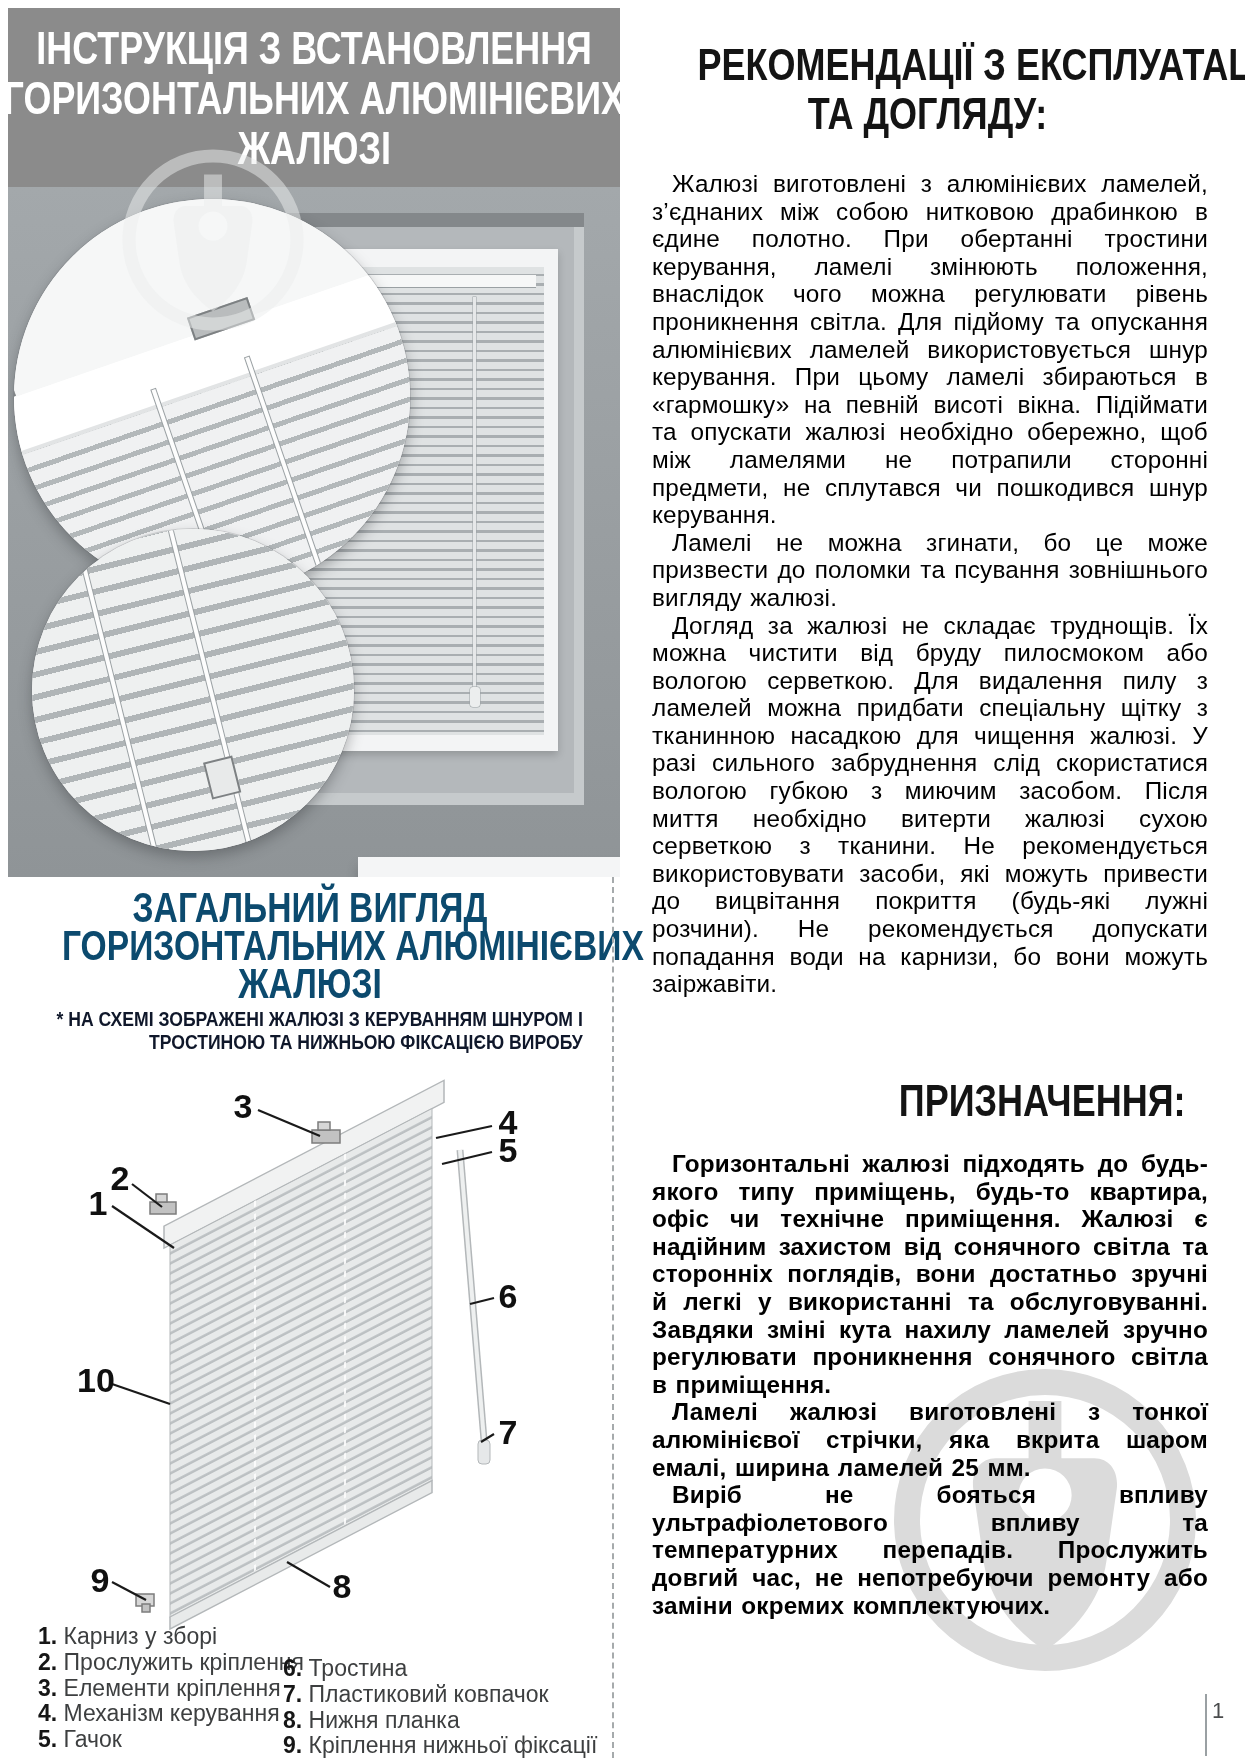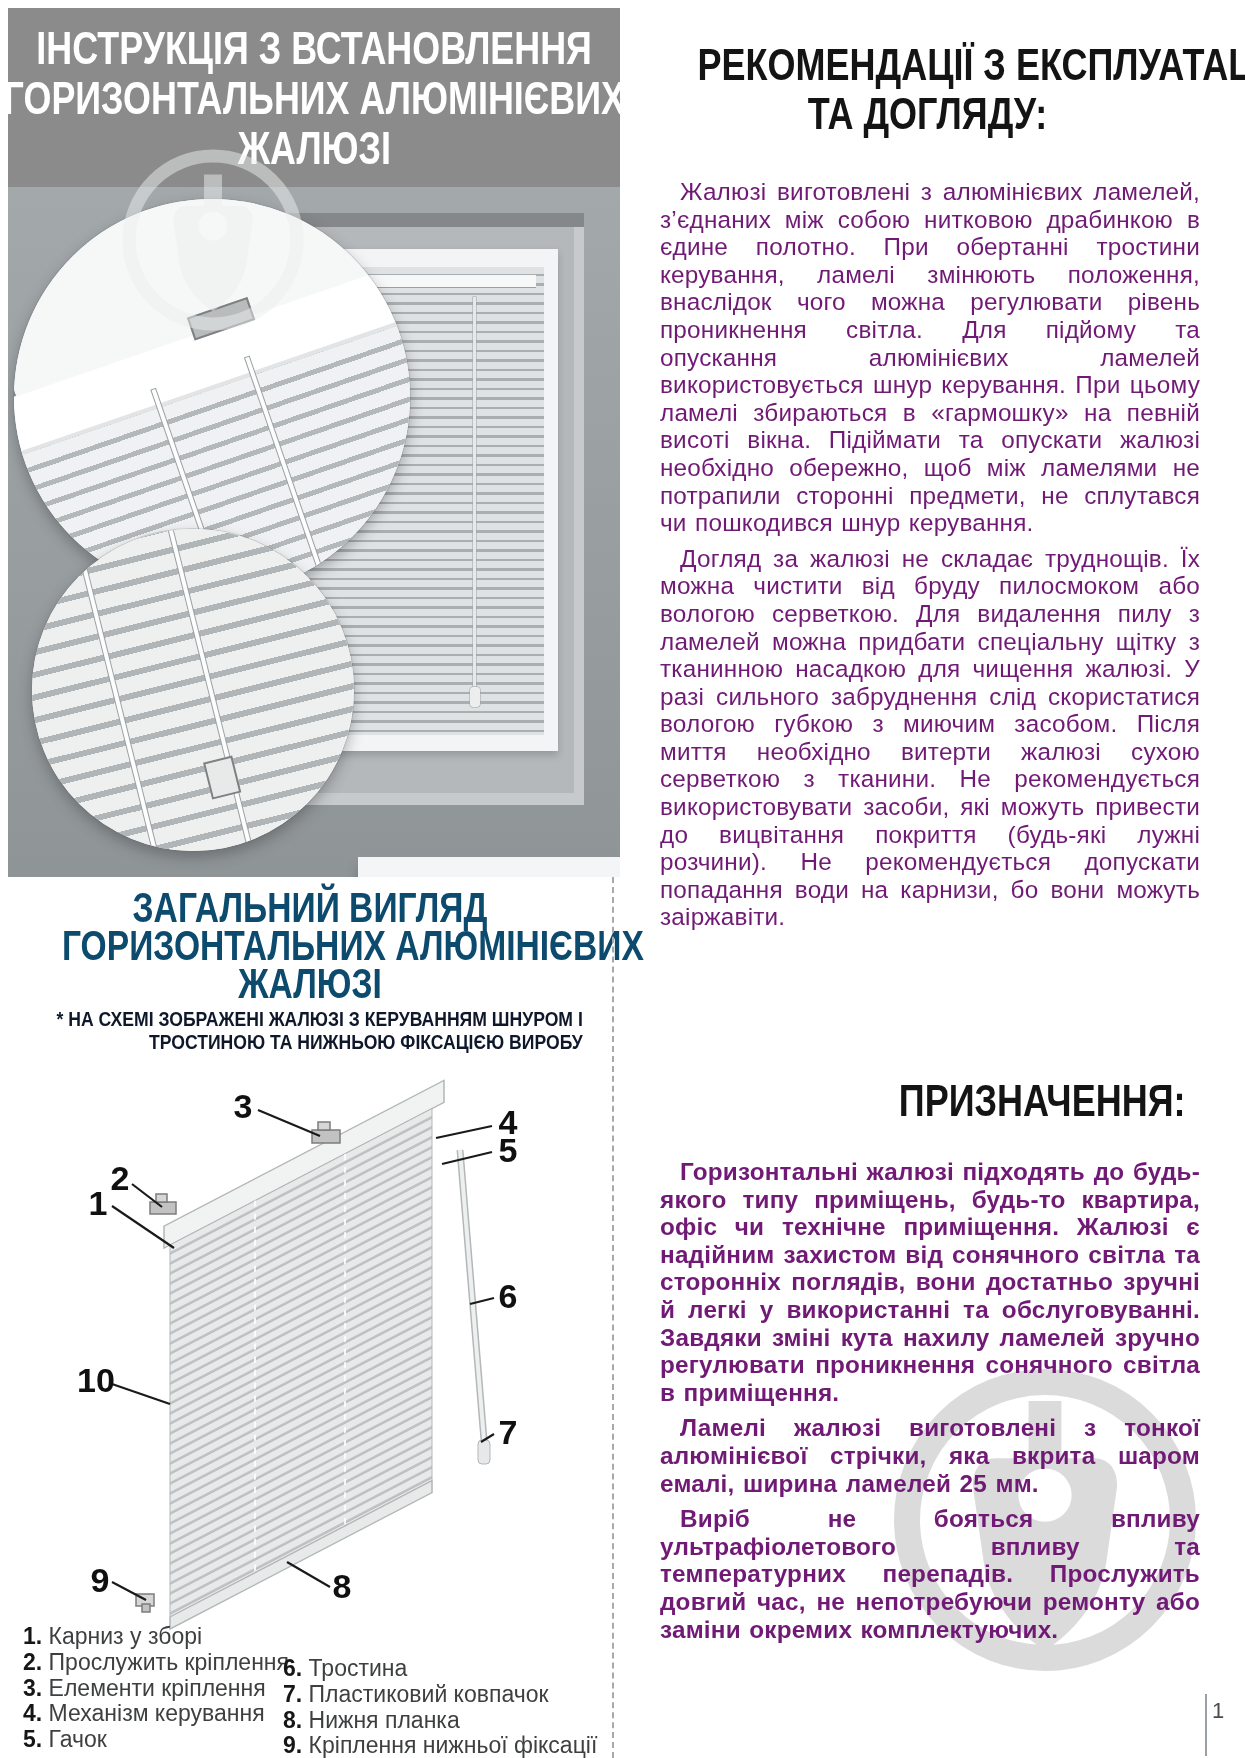--- a/index.html
+++ b/index.html
@@ -62,32 +62,32 @@
   .co-bracket{position:absolute;width:52px;height:20px;background:#b9bcbd;border:2px solid #7d8183;}
   .co-cord{position:absolute;top:0;bottom:0;width:4px;background:#fdfdfd;box-shadow:0 0 0 1px #9aa0a3;}
   
   .blk-heading{left:0;top:889px;width:620px;text-align:center;color:#0c4a6e;}
   .blk-heading .hl{font-weight:700;font-size:42px;line-height:38px;white-space:nowrap;transform:scaleX(0.8);transform-origin:50% 50%;}
   .note{left:0;top:1008px;width:620px;text-align:right;color:#0f172a;}
   .note .nl{font-weight:700;font-size:20px;line-height:23px;white-space:nowrap;transform:scaleX(0.88);transform-origin:50% 50%;}
   
   .legend{left:0;top:1624px;width:620px;font-size:23px;line-height:25.8px;color:#3d3f40;}
   .lg-col{position:absolute;top:0;}
-  .lg-col1{left:23px;width:235px;}
+  .lg-col1{left:38px;width:235px;}
   .lg-col2{left:283px;width:330px;margin-top:32px;}
   .lg-item{white-space:nowrap;}
   .lg-item b{color:#161616;}
   
   .care-hdr{left:640px;top:40px;width:575px;text-align:center;color:#141414;}
   .care-hdr .hl, .purp-hdr .hl{font-weight:700;font-size:45px;line-height:49px;white-space:nowrap;transform:scaleX(0.8);transform-origin:50% 50%;}
   .purp-hdr{left:668px;top:1076px;width:575px;text-align:right;color:#141414;}
   .rtext{width:556px;left:652px;z-index:1;}
   .rtext p{
-    margin:8px;font-size:24.3px;line-height:27.6px;text-align:justify;
-    text-indent:20px;letter-spacing:0.2px;word-spacing:1.5px;color:#701a75;
+    margin:0;font-size:24.3px;line-height:27.6px;text-align:justify;
+    text-indent:20px;letter-spacing:0.2px;word-spacing:1.5px;color:#000000;
   }
   .rt1{top:170px;} .rt2{top:1150px;font-weight:bold;}
   .divider{left:612px;top:877px;height:881px;width:0;border-left:2px dashed #a6aaac;}
   .pageno-line{left:1205px;top:1694px;width:0;height:62px;border-left:2px solid #9aa0a3;}
   .pageno{left:1212px;top:1698px;font-size:22px;color:#4a4c4d;}
   .wm{pointer-events:none;}
   svg text.cnum{font-family:"Liberation Sans",sans-serif;font-weight:700;font-size:34px;fill:#101010;}
 </style>
 </head>
 <body>
@@ -238,20 +238,21 @@
   </g>
 </svg>
 
 <div class="abs care-hdr">
   <div class="hl">РЕКОМЕНДАЦІЇ З ЕКСПЛУАТАЦІЇ</div>
   <div class="hl">ТА ДОГЛЯДУ:</div>
 </div>
 
 <div class="abs rtext rt1">
   <p>Жалюзі виготовлені з алюмінієвих ламелей, з’єднаних між собою нитковою драбинкою в єдине полотно. При обертанні тростини керування, ламелі змінюють положення, внаслідок чого можна регулювати рівень проникнення світла. Для підйому та опускання алюмінієвих ламелей використовується шнур керування. При цьому ламелі збираються в «гармошку» на певній висоті вікна. Підіймати та опускати жалюзі необхідно обережно, щоб між ламелями не потрапили сторонні предмети, не сплутався чи пошкодився шнур керування.</p>
+  <p>Ламелі не можна згинати, бо це може призвести до поломки та псування зовнішнього вигляду жалюзі.</p>
   <p>Догляд за жалюзі не складає труднощів. Їх можна чистити від бруду пилосмоком або вологою серветкою. Для видалення пилу з ламелей можна придбати спеціальну щітку з тканинною насадкою для чищення жалюзі. У разі сильного забруднення слід скористатися вологою губкою з миючим засобом. Після миття необхідно витерти жалюзі сухою серветкою з тканини. Не рекомендується використовувати засоби, які можуть привести до вицвітання покриття (будь-які лужні розчини). Не рекомендується допускати попадання води на карнизи, бо вони можуть заіржавіти.</p>
 </div>
 
 <div class="abs purp-hdr">
   <div class="hl">ПРИЗНАЧЕННЯ:</div>
 </div>
 
 <div class="abs rtext rt2">
   <p>Горизонтальні жалюзі підходять до будь-якого типу приміщень, будь-то квартира, офіс чи технічне приміщення. Жалюзі є надійним захистом від сонячного світла та сторонніх поглядів, вони достатньо зручні й легкі у використанні та обслуговуванні. Завдяки зміні кута нахилу ламелей зручно регулювати проникнення сонячного світла в приміщення.</p>
   <p>Ламелі жалюзі виготовлені з тонкої алюмінієвої стрічки, яка вкрита шаром емалі, ширина ламелей 25 мм.</p>

